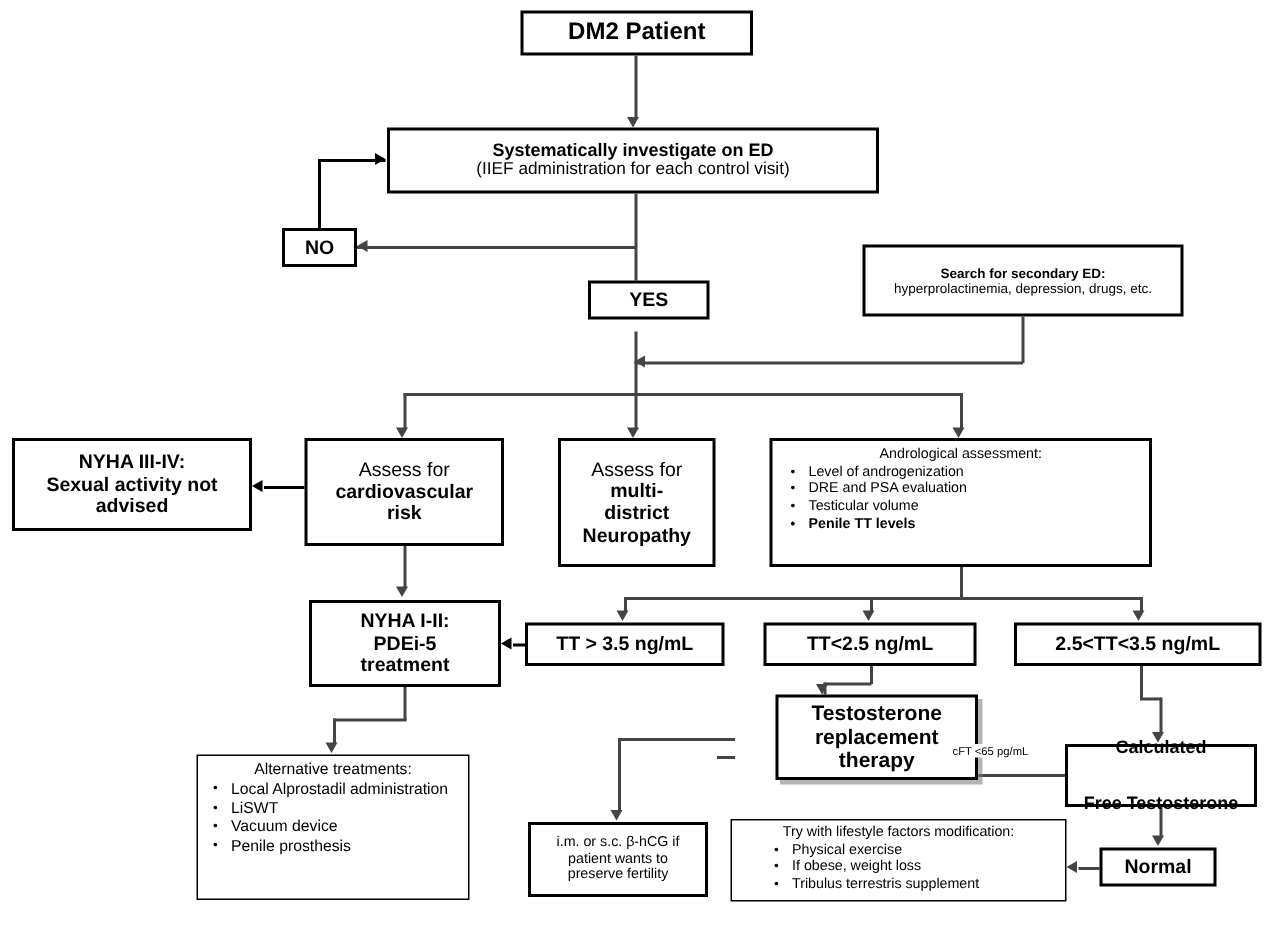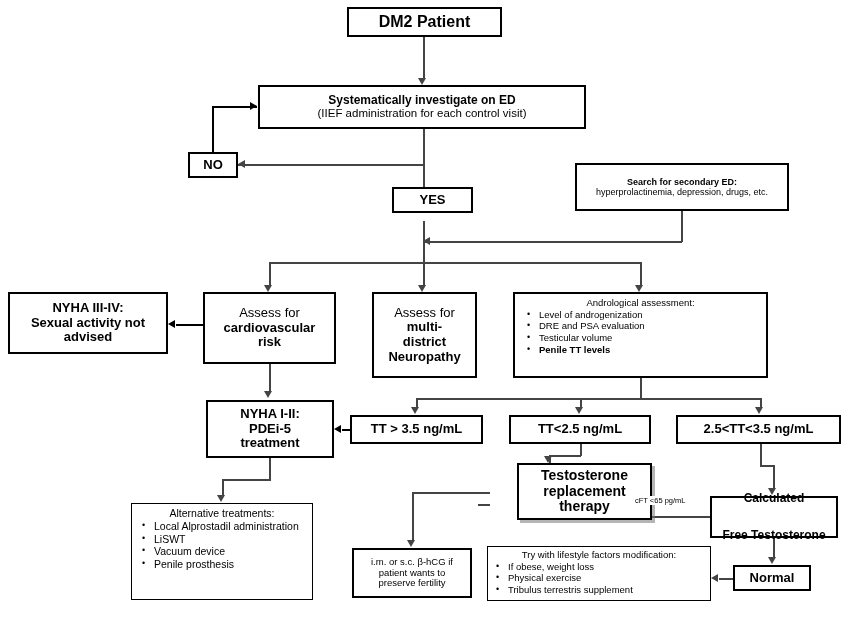--- a/index.html
+++ b/index.html
@@ -129,26 +129,26 @@
       </ul>
     </div>
   </div>
 
   <div class="box" style="left:352px;top:548px;width:120px;height:50px;font-size:9.5px;padding:0 4px;">
     <span>i.m. or s.c. β-hCG if</span>
     <span>patient wants to</span>
     <span>preserve fertility</span>
   </div>
 
-  <div class="box thin" style="left:487px;top:546px;width:224px;height:55px;font-size:9.5px;padding:3px 4px;justify-content:flex-start;">
+  <div class="box thin" style="left:487px;top:546px;width:224px;height:55px;font-size:9.5px;padding:3px 24px;justify-content:flex-start;">
     <div class="lst">
       <span class="hd">Try with lifestyle factors modification:</span>
       <ul>
+        <li>Physical exercise</li>
         <li>If obese, weight loss</li>
-        <li>Physical exercise</li>
         <li>Tribulus terrestris supplement</li>
       </ul>
     </div>
   </div>
 
   <div class="ln lnv" style="left:423px;top:37px;height:41px;"></div>
   <div class="ar ar-d" style="left:418px;top:78px;"></div>
 
   <div class="ln lnv" style="left:423px;top:129px;height:66px;"></div>
   <div class="ar ar-d" style="left:418px;top:188px;"></div>

